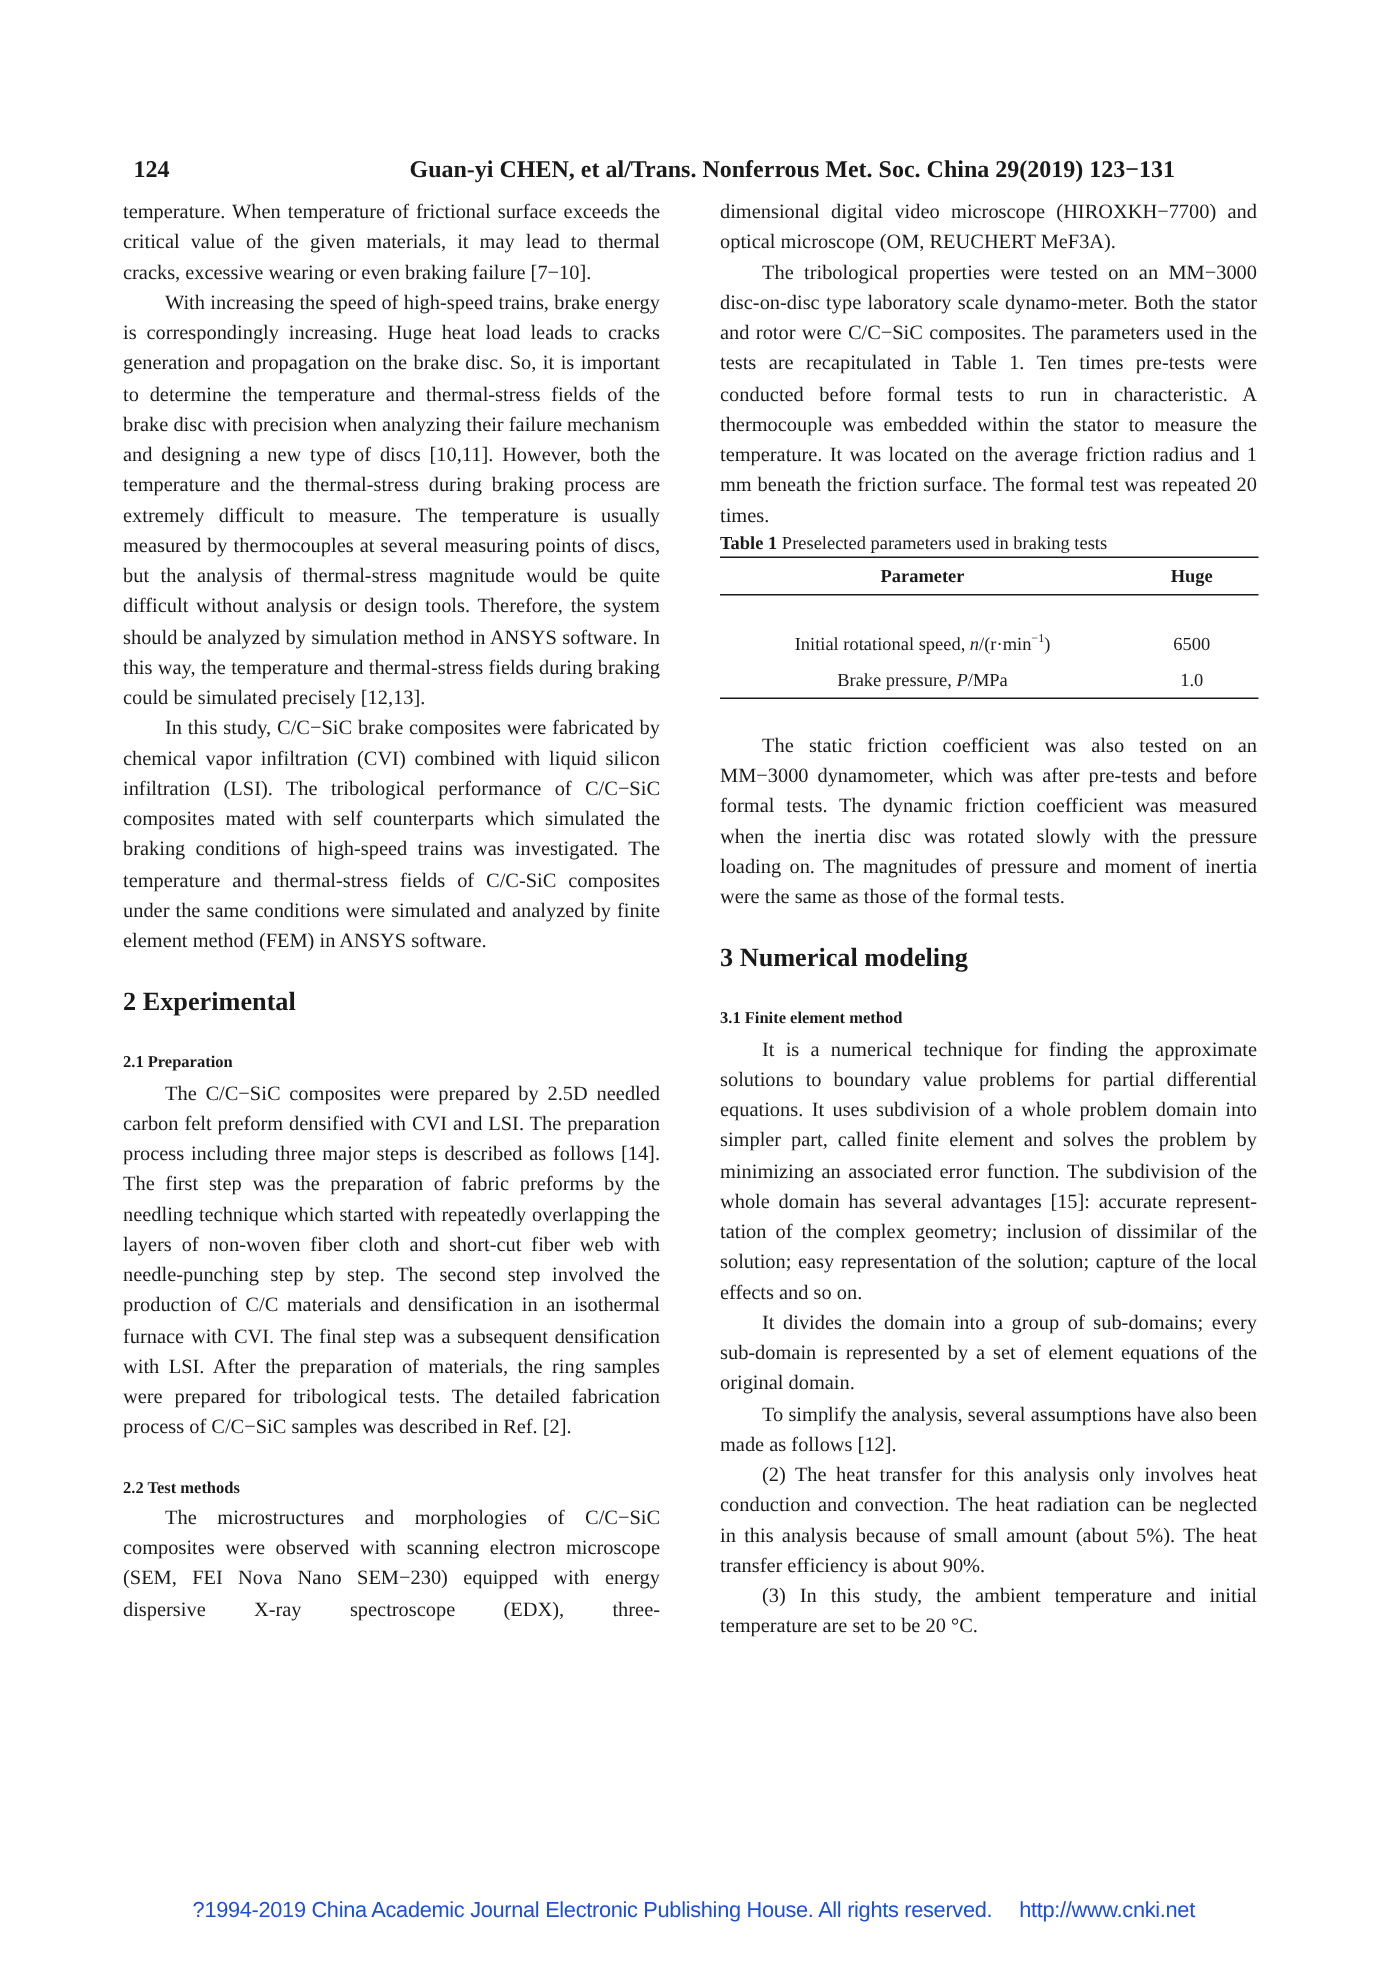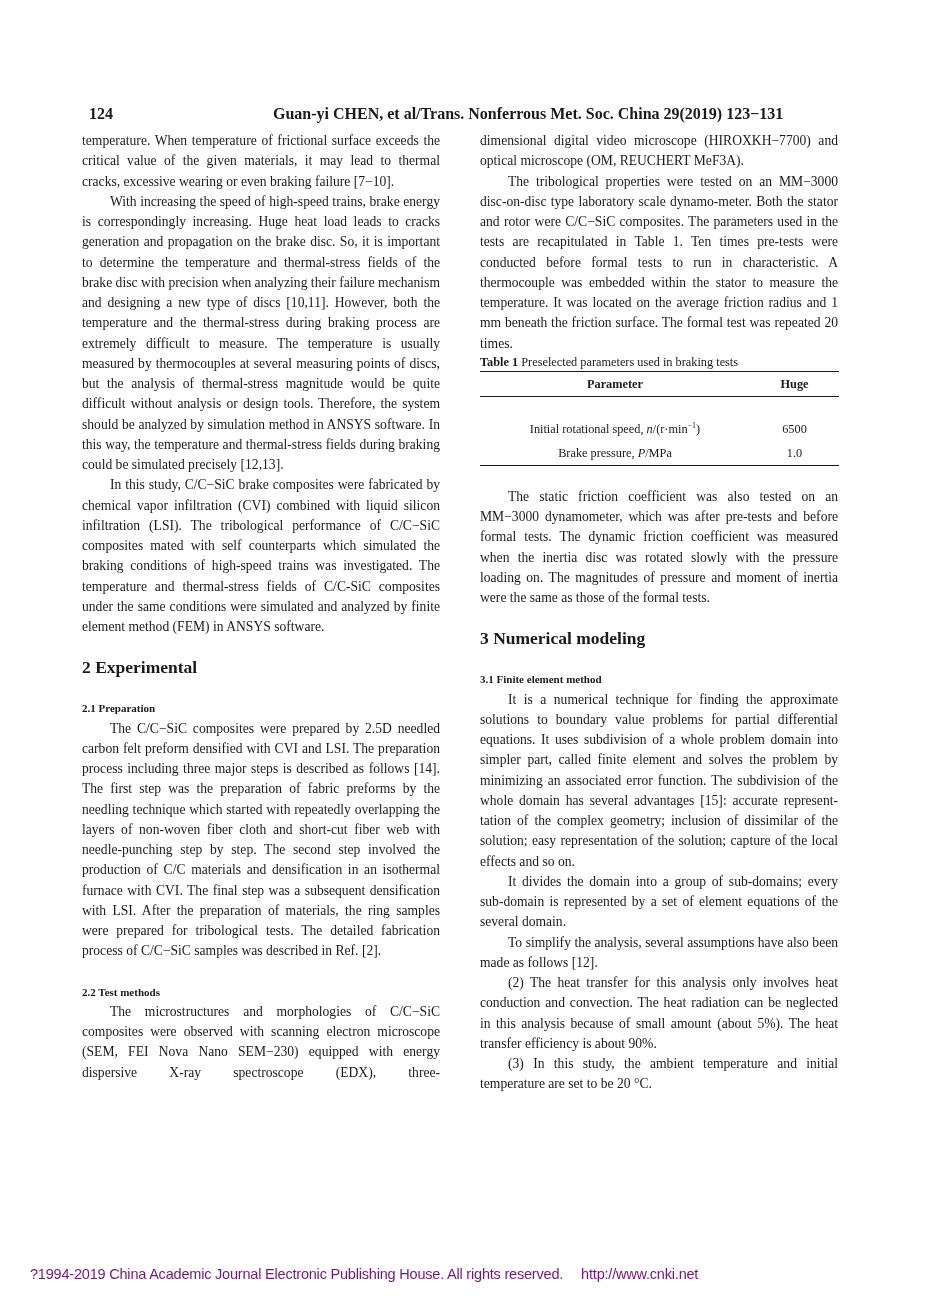--- a/index.html
+++ b/index.html
@@ -24,21 +24,21 @@
   .table-caption b { font-weight:bold; }
   table.params { width:359px; border-collapse:collapse; font-size:12.3px; }
   table.params th, table.params td { font-weight:normal; text-align:center; padding:0; height:24px; }
   table.params thead tr th { border-top:1.6px solid #1a1a1a; border-bottom:1px solid #1a1a1a; height:24px;font-weight:bold; }
   table.params tbody tr:first-child td { padding-top:20px; }
   table.params tbody tr:last-child td { border-bottom:1.6px solid #1a1a1a; }
   table.params .c1 { width:270px; }
   sup { font-size:8px; vertical-align:5px; line-height:0; }
   .after-table { height:21px; }
   .footer { position:absolute; top:1266px; left:30px; width:865px; font-size:14.5px;
-            color:#701a75; white-space:nowrap; font-family:"Liberation Sans", sans-serif; letter-spacing:-0.2px; }
+            color:#1d4ed8; white-space:nowrap; font-family:"Liberation Sans", sans-serif; letter-spacing:-0.2px;text-align:center; }
   .footer span { display:inline-block; }
   .footer .url { margin-left:18px; }
 </style>
 </head>
 <body>
 
 <div class="running-head">
   <span class="pn">124</span>
   <span class="jt">Guan-yi CHEN, et al/Trans. Nonferrous Met. Soc. China 29(2019) 123−131</span>
 </div>
@@ -90,21 +90,21 @@
   <div class="after-table"></div>
 
   <p>The static friction coefficient was also tested on an MM−3000 dynamometer, which was after pre-tests and before formal tests. The dynamic friction coefficient was measured when the inertia disc was rotated slowly with the pressure loading on. The magnitudes of pressure and moment of inertia were the same as those of the formal tests.</p>
 
   <div class="gap-h1-before"></div>
   <div class="h1">3 Numerical modeling</div>
   <div class="gap-h1-after"></div>
 
   <div class="h2">3.1 Finite element method</div>
   <p>It is a numerical technique for finding the approximate solutions to boundary value problems for partial differential equations. It uses subdivision of a whole problem domain into simpler part, called finite element and solves the problem by minimizing an associated error function. The subdivision of the whole domain has several advantages [15]: accurate represent-tation of the complex geometry; inclusion of dissimilar of the solution; easy representation of the solution; capture of the local effects and so on.</p>
-  <p>It divides the domain into a group of sub-domains; every sub-domain is represented by a set of element equations of the several domain.</p>
+  <p>It divides the domain into a group of sub-domains; every sub-domain is represented by a set of element equations of the original domain.</p>
   <p>To simplify the analysis, several assumptions have also been made as follows [12].</p>
   <p>(2) The heat transfer for this analysis only involves heat conduction and convection. The heat radiation can be neglected in this analysis because of small amount (about 5%). The heat transfer efficiency is about 90%.</p>
   <p>(3) In this study, the ambient temperature and initial temperature are set to be 20 °C.</p>
 </div>
 
 <div class="footer">
   <span>?1994-2019 China Academic Journal Electronic Publishing House. All rights reserved.</span><span class="url">http://www.cnki.net</span>
 </div>
 
 </body></html>

